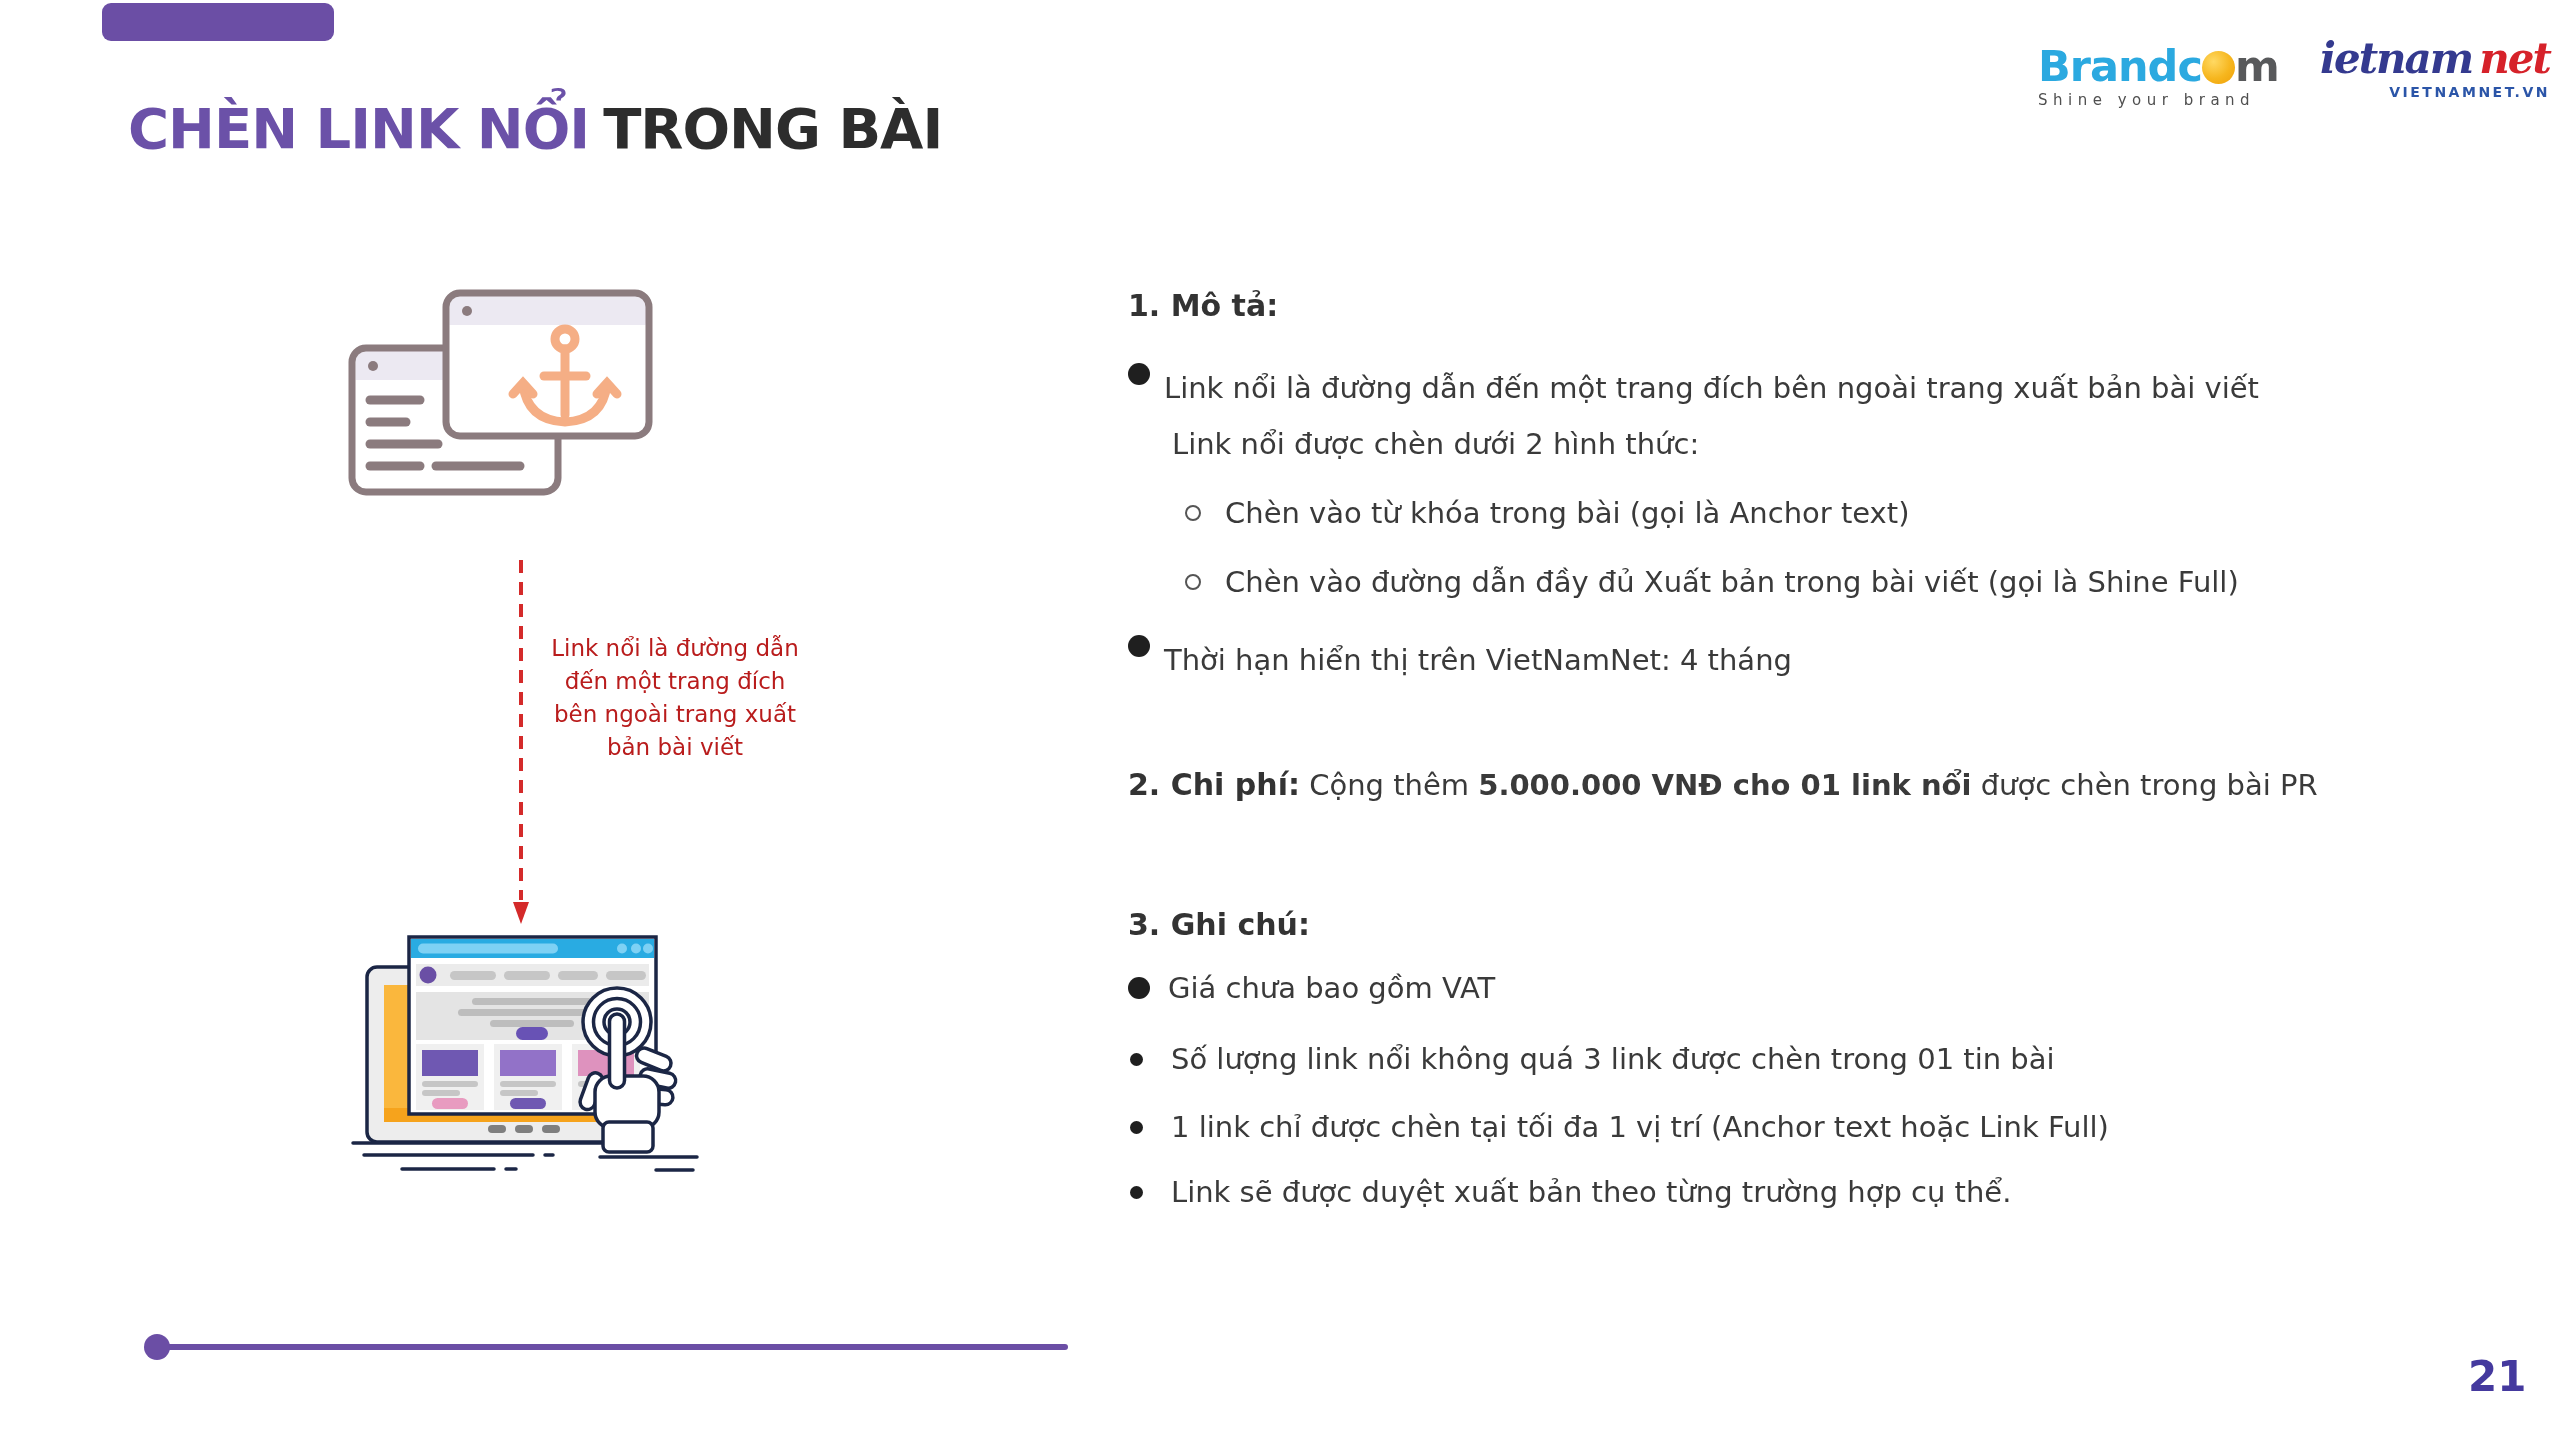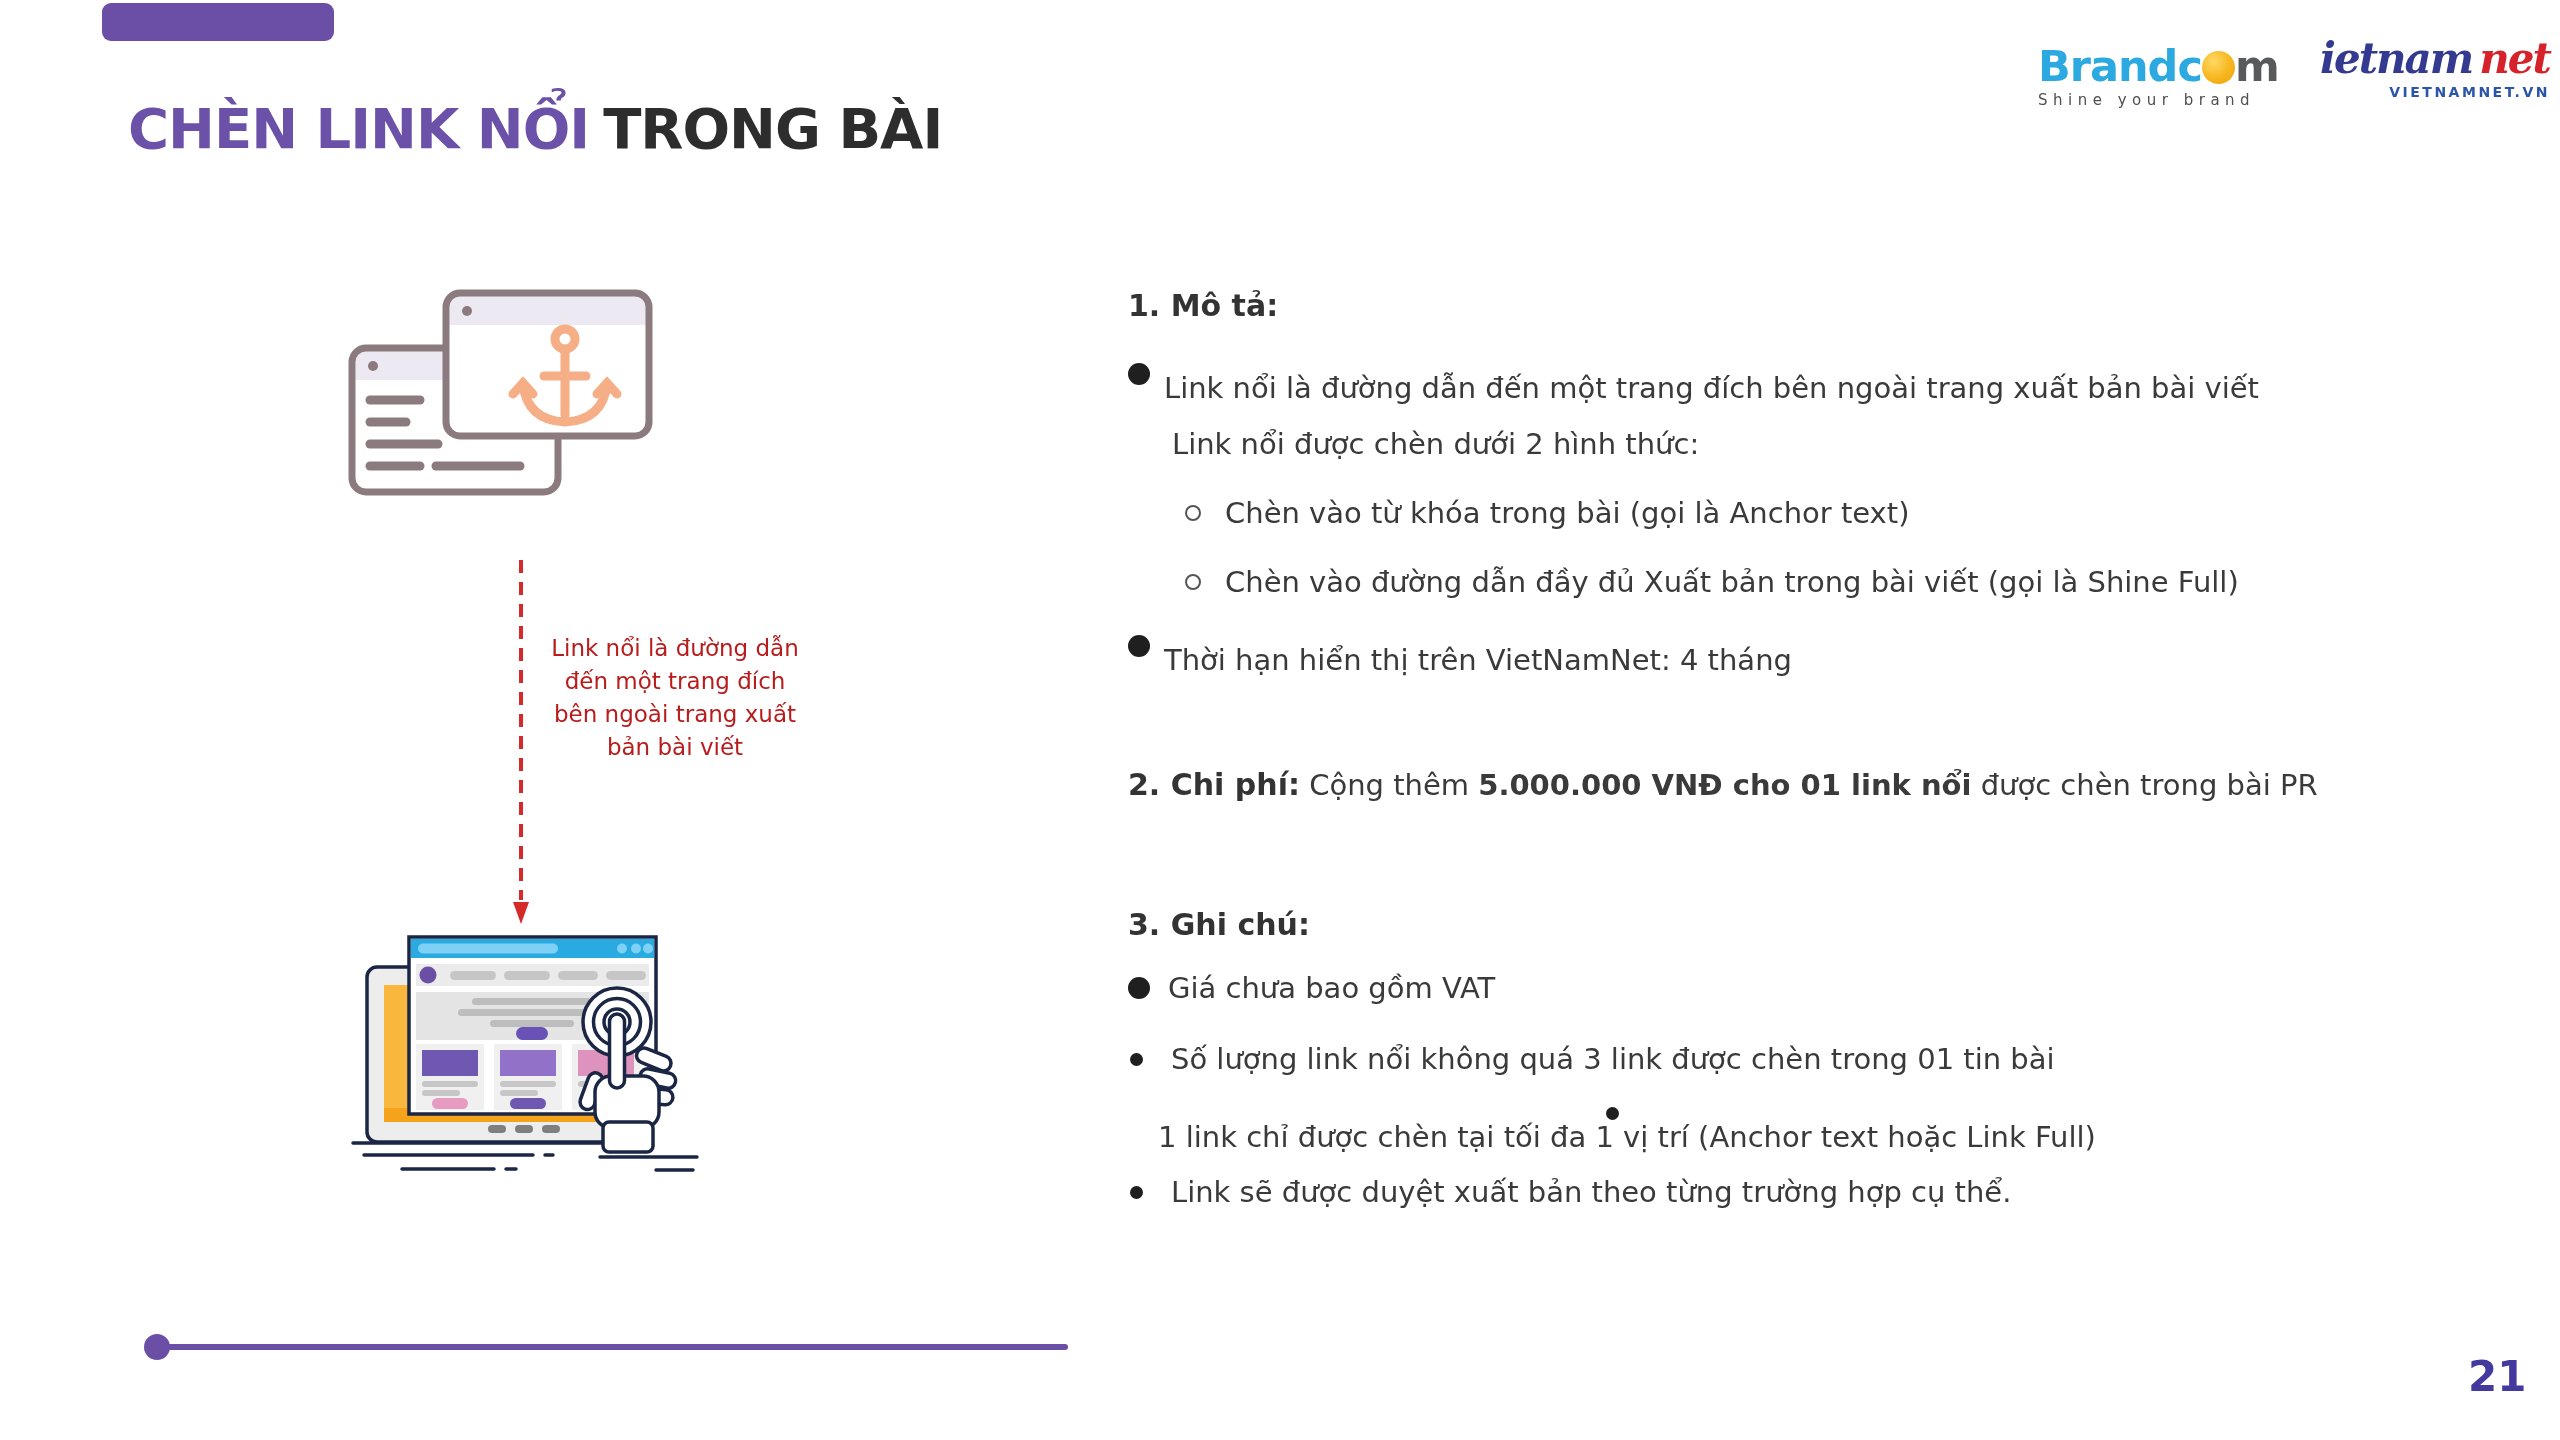--- a/index.html
+++ b/index.html
@@ -234,21 +234,21 @@
 <div class="row" style="left:1128px;top:968px;">
   <span class="bullet-lg"></span>
   <span class="line g18">Giá chưa bao gồm VAT</span>
 </div>
 
 <div class="row" style="left:1130px;top:1039px;">
   <span class="bullet-sm"></span>
   <span class="line g28">Số lượng link nổi không quá 3 link được chèn trong 01 tin bài</span>
 </div>
 
-<div class="row" style="left:1130px;top:1107px;flex-direction:column;">
+<div class="row" style="left:1130px;top:1107px;">
   <span class="bullet-sm"></span>
   <span class="line g28">1 link chỉ được chèn tại tối đa 1 vị trí (Anchor text hoặc Link Full)</span>
 </div>
 
 <div class="row" style="left:1130px;top:1172px;">
   <span class="bullet-sm"></span>
   <span class="line g28">Link sẽ được duyệt xuất bản theo từng trường hợp cụ thể.</span>
 </div>
 
 <div class="abs foot-line"></div>

